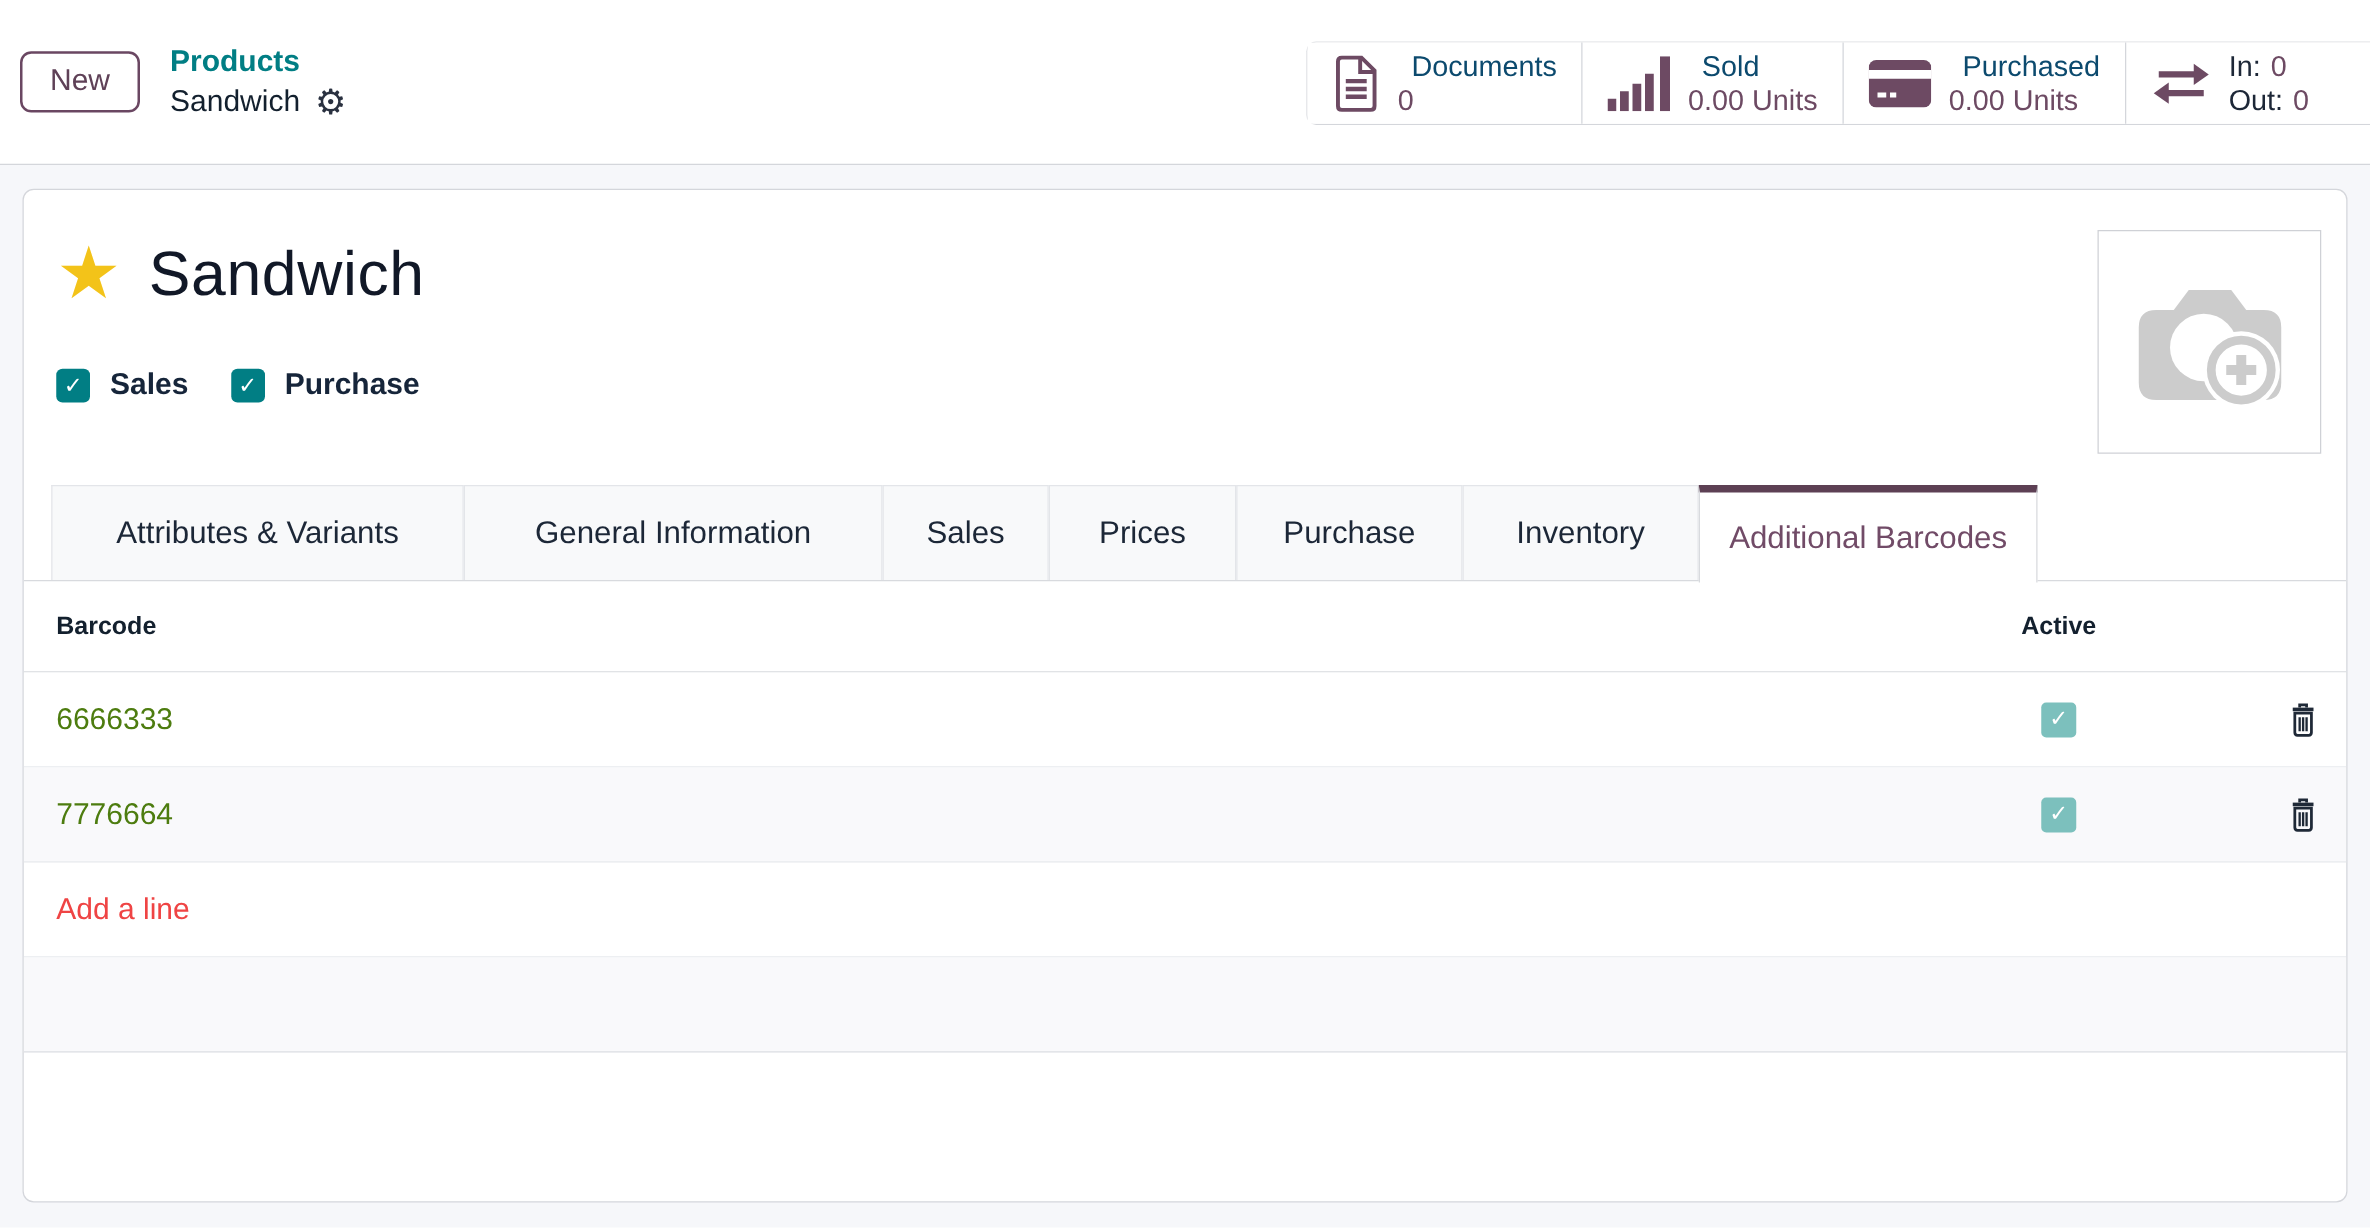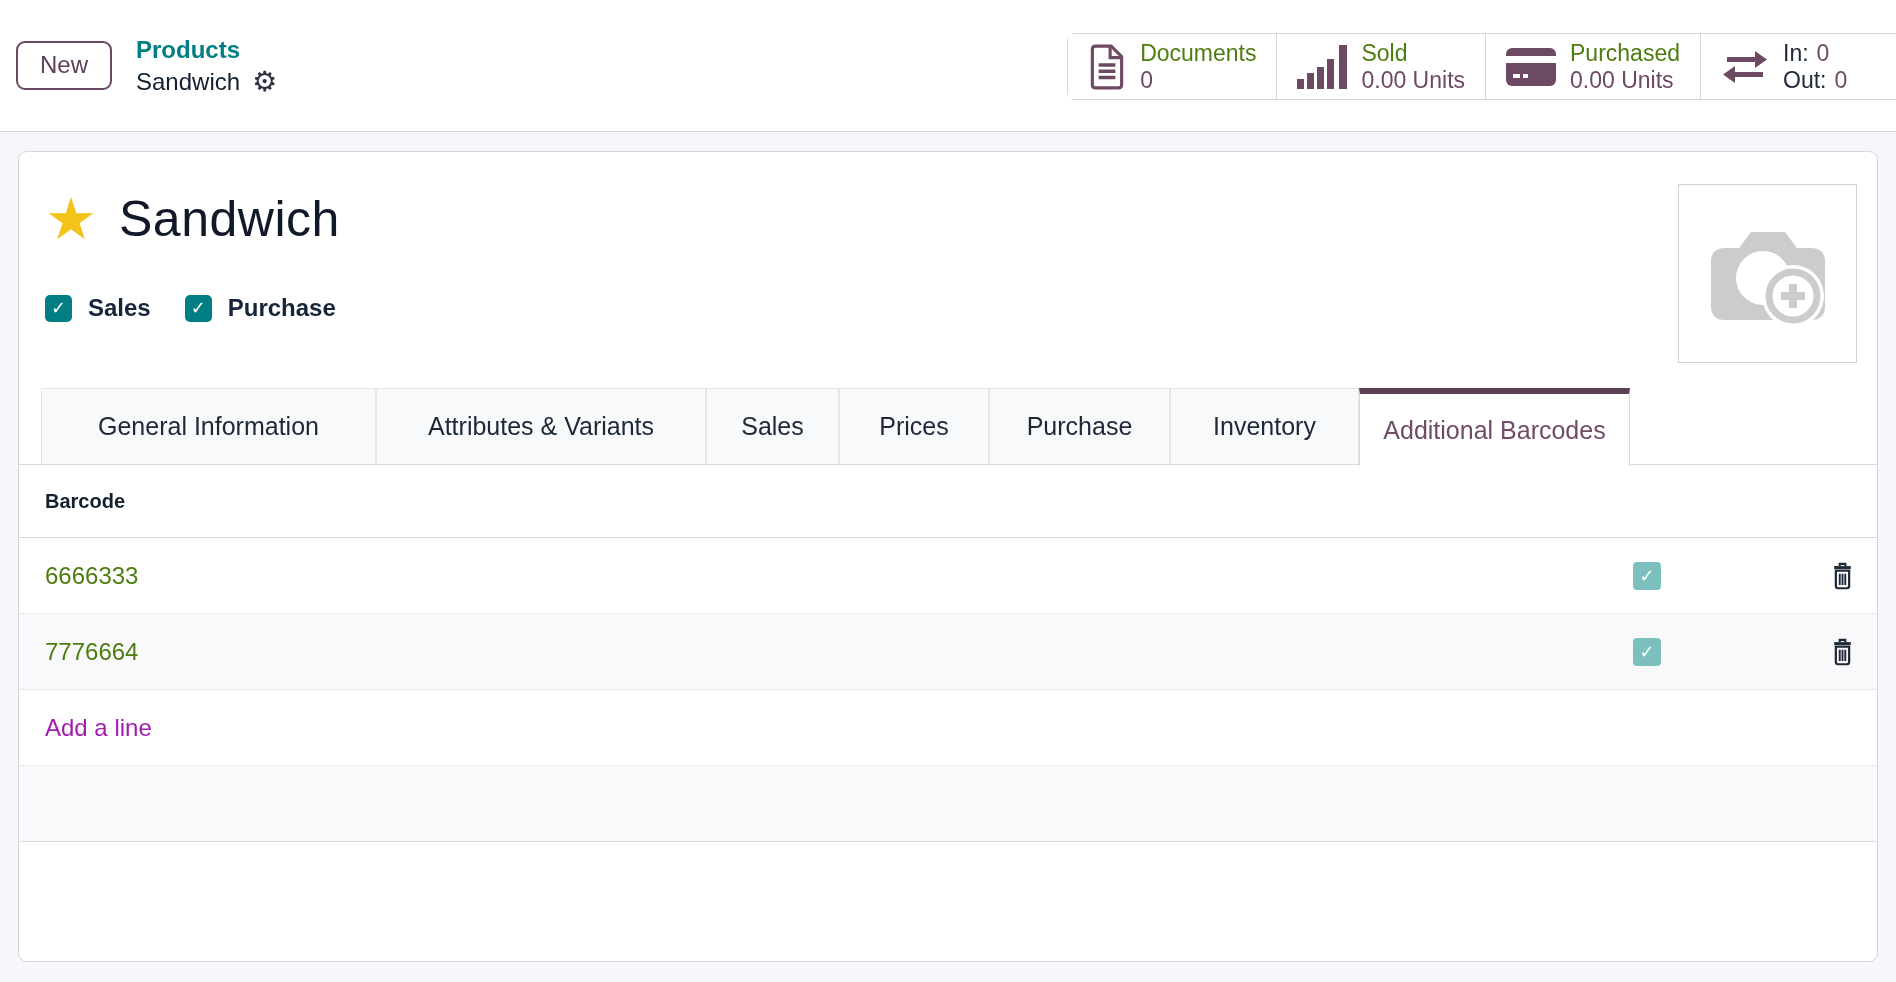--- a/index.html
+++ b/index.html
@@ -34,21 +34,21 @@
     position:absolute; right:0; top:33px; height:67px;
     display:flex; align-items:stretch; background:#fff;
     border:1px solid #d4d6db; border-right:none; border-radius:8px 0 0 8px;
   }
   .stat {
     display:flex; align-items:center; gap:14px; padding:0 20px;
     background:#fff; border:none; cursor:pointer; font-family:inherit; min-width:196px; text-align:left;
   }
   .stat + .stat { border-left:1px solid #d4d6db; }
   .stat .txt { display:flex; flex-direction:column; line-height:27px; }
-  .stat .lbl { color:#4d7c0f; font-size:23px; }
+  .stat .lbl { color:#0c4a6e; font-size:23px;margin-left:11px; }
   .stat .val { color:#6d4a63; font-size:23px; }
   .stat .pair { font-size:23px; color:#1d2737; }
   .stat .pair b { font-weight:400; color:#6d4a63; margin-left:8px; }
   .stat svg { flex:0 0 auto; }
 
   
   .content { padding:19px 18px 0 18px; background:#f6f7fa; height:849px; }
   .sheet {
     background:#fff; border:1px solid #d4d6db; border-radius:9px;
     height:811px; position:relative; overflow:hidden;
@@ -98,21 +98,21 @@
   .th { font-size:20px; font-weight:700; color:#13202e; }
   .th.barcode { padding-left:26px; }
   .th.active { text-align:center; }
   .trow { height:76px; border-bottom:1px solid #e8eaee; background:#fff; }
   .trow.alt { background:#f9f9fb; }
   .td.barcode { padding-left:26px; font-size:24px; color:#4d7c0f; }
   .td.center { display:flex; justify-content:center; }
   .checkbox.muted { background:#7cc0bd; width:28px; height:28px; border-radius:4px; }
   .trash-btn { background:none; border:none; cursor:pointer; display:flex; align-items:center; justify-content:center; }
   .addline-row { height:76px; border-bottom:1px solid #e8eaee; display:flex; align-items:center; padding-left:26px; }
-  .addline { color:#a21caf; font-size:24px; text-decoration:none; cursor:pointer; }
+  .addline { color:#ef4444; font-size:24px; text-decoration:none; cursor:pointer; }
   .filler-row { height:76px; background:#f9f9fb; border-bottom:1px solid #dcdee3; }
 </style>
 </head>
 <body>
 
 <header class="topbar">
   <button class="btn-new">New</button>
 
   <nav class="breadcrumb">
     <a href="#" class="crumb-parent">Products</a>
@@ -209,32 +209,33 @@
         <circle cx="56" cy="54" r="27" fill="#ffffff"></circle>
         <circle cx="86" cy="72" r="31" fill="#ffffff"></circle>
         <circle cx="86" cy="72" r="24" fill="#ffffff" stroke="#cccccc" stroke-width="7"></circle>
         <rect x="82" y="60" width="8" height="24" fill="#cccccc"></rect>
         <rect x="74" y="68" width="24" height="8" fill="#cccccc"></rect>
       </svg>
     </div>
 
     <div class="notebook">
       <div class="tab-strip">
+        <div class="tab t1">Attributes &amp; Variants</div>
         <div class="tab t0">General Information</div>
-        <div class="tab t1">Attributes &amp; Variants</div>
         <div class="tab t2">Sales</div>
         <div class="tab t3">Prices</div>
         <div class="tab t4">Purchase</div>
         <div class="tab t5">Inventory</div>
         <div class="tab t6 active">Additional Barcodes</div>
       </div>
 
       <div class="tab-panel">
         <div class="grid-row thead">
           <div class="th barcode">Barcode</div>
+          <div class="th active">Active</div>
           <div></div>
         </div>
 
         <div class="grid-row trow">
           <div class="td barcode">6666333</div>
           <div class="td center">
             <span class="checkbox muted"></span>
           </div>
           <div class="td center">
             <button class="trash-btn">

